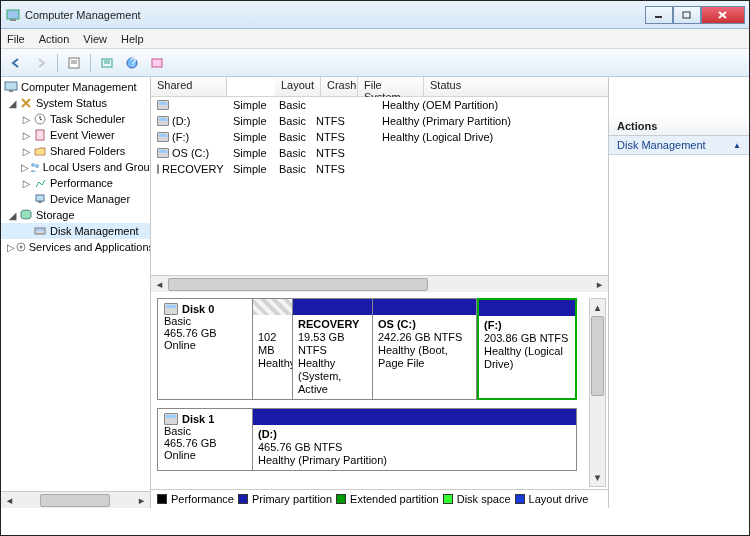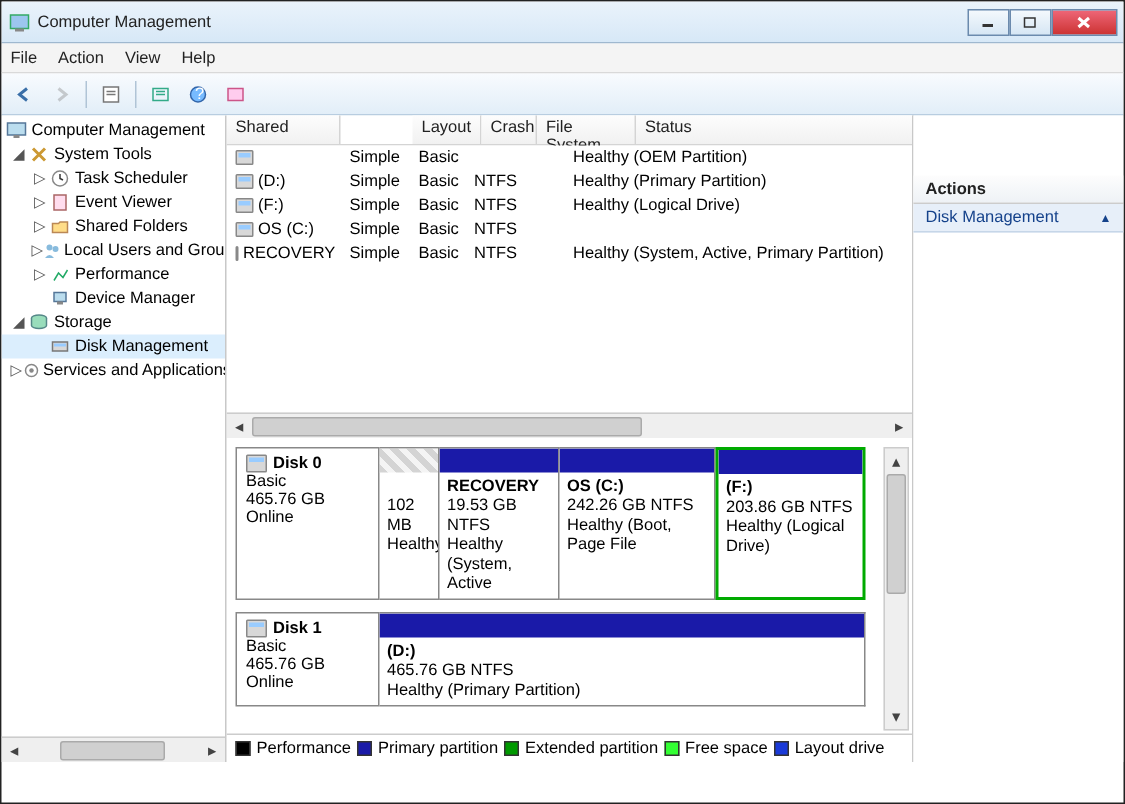--- a/index.html
+++ b/index.html
@@ -156,21 +156,21 @@
           </span>
           <span class="lbl">Computer Management</span>
         </div>
       <div class="tree-row" style="padding-left:6px">
           <span class="tw">◢</span>
           <span class="ic">
             <svg width="12" height="12">
               <path d="M2 10 L10 2 M2 2 L10 10" stroke="#c93" stroke-width="2"></path>
             </svg>
           </span>
-          <span class="lbl">System Tools</span>
+          <span class="lbl">System Status</span>
         </div>
       <div class="tree-row" style="padding-left:20px">
           <span class="tw">▷</span>
           <span class="ic">
             <svg width="12" height="12">
               <circle cx="6" cy="6" r="5" fill="#fff" stroke="#888"></circle>
               <path d="M6 3 v3 l2 1" stroke="#333" fill="none"></path>
             </svg>
           </span>
           <span class="lbl">Task Scheduler</span>
@@ -308,21 +308,20 @@
           <div class="vc fs">NTFS</div>
         </div>
         <div class="vrow">
           <div class="vc volume">
             <span class="drv-ic"></span>
             <span>RECOVERY</span>
           </div>
           <div class="vc layout">Simple</div>
           <div class="vc type">Basic</div>
           <div class="vc fs">NTFS</div>
-          <div class="vc status">Healthy (System, Active, Primary Partition)</div>
         </div>
       </div>
     <div class="hscroll">
         <div class="ar">◂</div>
         <div class="track">
           <div class="thumb"></div>
         </div>
         <div class="ar">▸</div>
       </div>
 
@@ -379,21 +378,21 @@
     </div>
 
     <div class="legend">
       <span class="lsw" style="background:#000"></span>
         <span>Performance</span>
       <span class="lsw" style="background:#1a1aa8"></span>
         <span>Primary partition</span>
       <span class="lsw" style="background:#090"></span>
         <span>Extended partition</span>
       <span class="lsw" style="background:#3f3"></span>
-        <span>Free space</span>
+        <span>Disk space</span>
       <span class="lsw" style="background:#1a3ad8"></span>
         <span>Layout drive</span>
     </div>
   </div>
 
   <div class="actions">
     <div class="actions-hd">Actions</div>
     <div class="actions-sect">
         <span>Disk Management</span>
         <span class="tri">▲</span>

